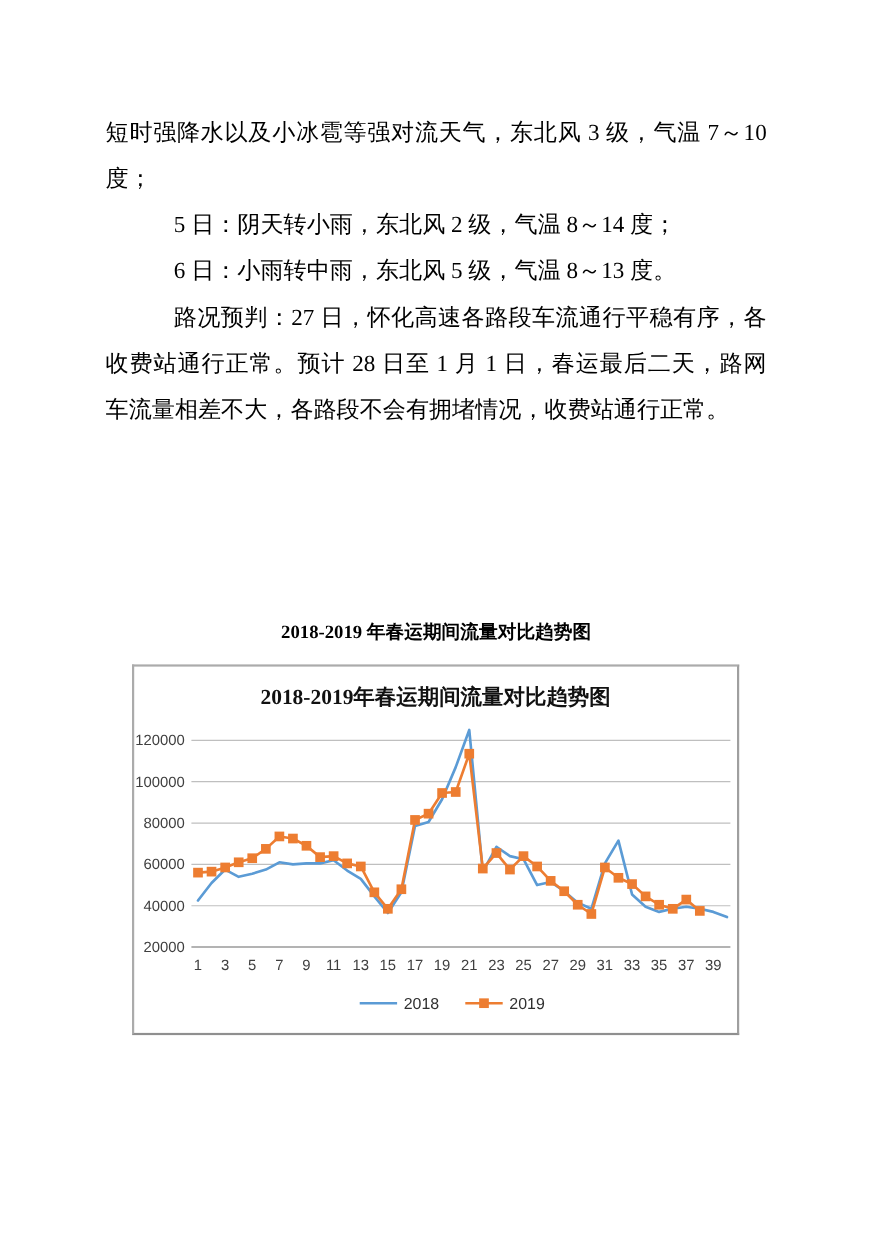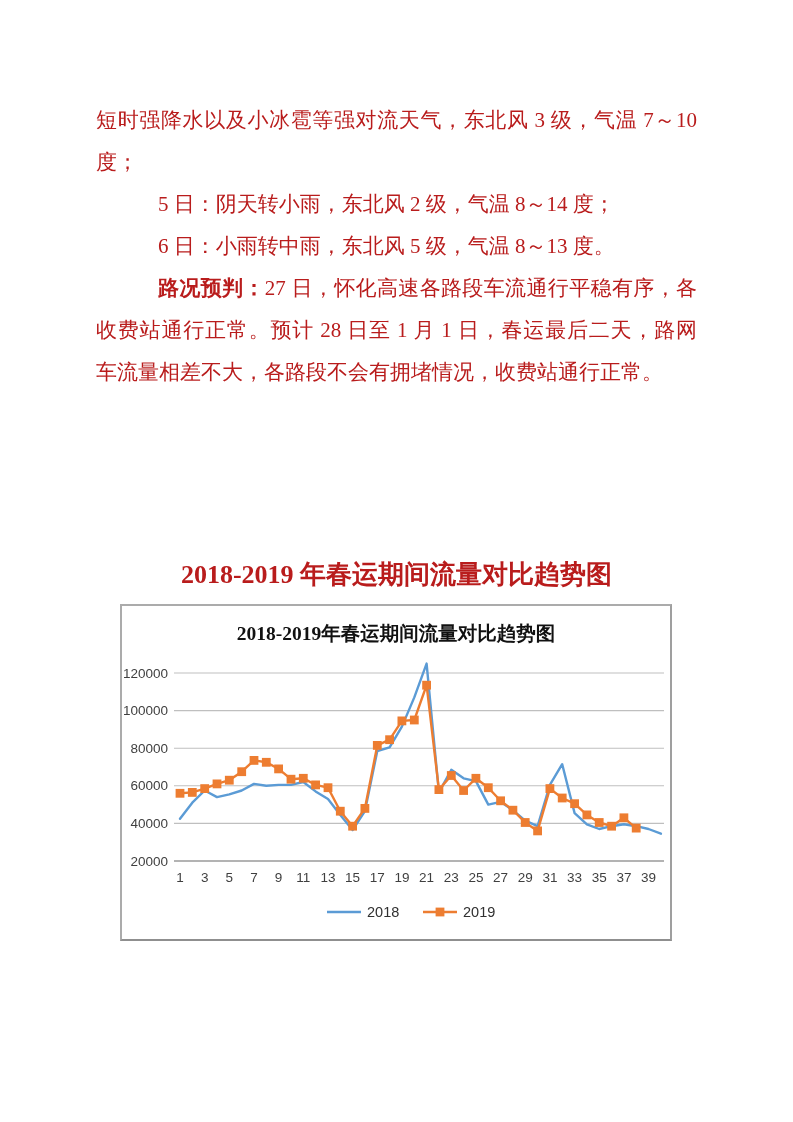--- a/index.html
+++ b/index.html
@@ -4,49 +4,49 @@
 <style>
   * { margin: 0; padding: 0; box-sizing: border-box; }
   html, body { background: #ffffff; }
   .page {
     position: relative;
     width: 793px;
     height: 1122px;
     background: #ffffff;
     overflow: hidden;
     font-family: "Liberation Serif", "DejaVu Serif", serif;
-    color: #b91c1c;
+    color: #000000;
   }
   .doc-text {
     position: absolute;
     left: 96px;
     top: 99px;
     width: 601px;
     font-size: 21px;
   }
   .doc-line {
     height: 42px;
     line-height: 42px;
     white-space: nowrap;
     overflow: hidden;
   }
   .doc-line.justify {
     white-space: normal;
     text-align: justify;
     text-align-last: justify;
   }
   .doc-line.indent { text-indent: 62px; }
-  .doc-line b { font-weight: bold; }
+  .doc-line b { font-weight: normal; }
   .chart-caption {
     position: absolute;
     left: 96px;
     top: 560px;
     width: 601px;
     text-align: center;
-    font-size: 26px;
+    font-size: 17px;
     font-weight: bold;
     line-height: 30px;
   }
   .chart-box {
     position: absolute;
     left: 120px;
     top: 604px;
     width: 552px;
     height: 337px;
     background: #ffffff;

